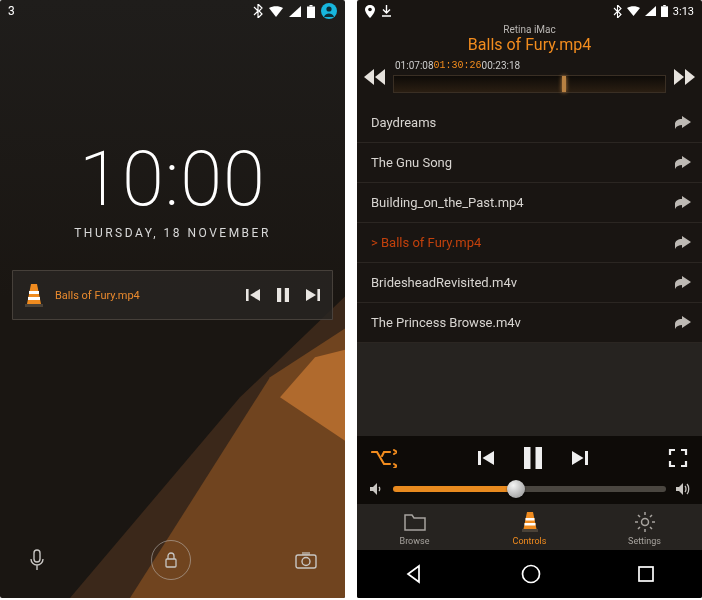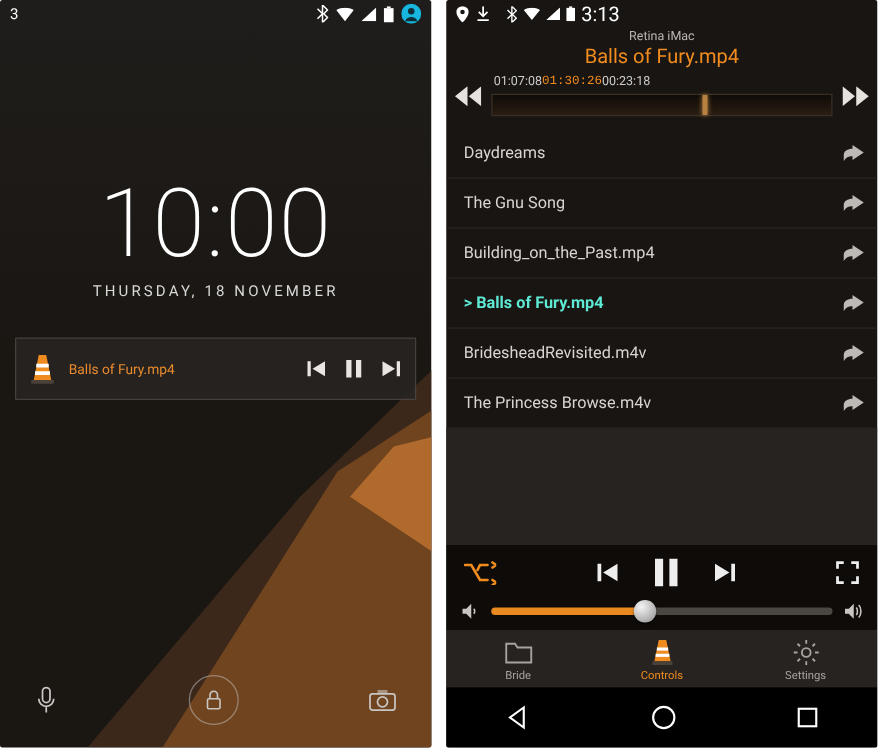--- a/index.html
+++ b/index.html
@@ -90,22 +90,22 @@
   }
   .lock-circle {
     width:40px;height:40px;border-radius:50%;
     border:1.5px solid rgba(200,200,200,0.5);
     display:flex;align-items:center;justify-content:center;
   }
   
   .phone-right { background:#191512; display:flex; flex-direction:column; }
   .status-right {
     height: 22px;
-    display:flex; align-items:center; justify-content:flex-start;
-    padding: 0 8px; color:#fff; font-size:16px;gap:13px;
+    display:flex; align-items:center; justify-content:space-between;
+    padding: 0 8px; color:#fff; font-size:11px;gap:13px;
   }
   .status-right .l { display:flex; gap:6px; align-items:center;}
   .status-right .r { display:flex; gap:5px; align-items:center;}
   .header-sub { text-align:center; color:#b9b6b3; font-size:10px; margin-top:2px;}
   .header-title { text-align:center; color:#f28c1e; font-size:16px; font-weight:400; margin-top:0px;}
   .seek-row {
     display:flex; align-items:center; gap:6px;
     padding: 6px 4px 10px 4px;
   }
   .seek-btn { width:26px; display:flex; justify-content:center; color:#e9e6e2;}
@@ -125,21 +125,21 @@
   }
   .playlist { flex:0 0 auto; }
   .pl-item {
     display:flex; align-items:center; justify-content:space-between;
     height:40px;
     padding:0 10px 0 14px;
     border-bottom:1px solid #2b2622;
     color:#d8d5d1;
     font-size:13px;
   }
-  .pl-item.active { color:#5eead4;font-weight:bold; }
+  .pl-item.active { color:#c2410c; }
   .pl-item .share { color:#bdb9b4; }
   .gap-dark { flex:1; background:#262320; }
   .controls-bar {
     background:#0e0b08;
     padding:10px 10px 8px 10px;
   }
   .ctl-row1 { display:flex; align-items:center; justify-content:space-between; padding:0 4px;}
   .ctl-row1 .trio { display:flex; gap:26px; color:#eee; align-items:center;}
   .shuffle { color:#f28c1e; }
   .ctl-row2 { display:flex; align-items:center; gap:8px; margin-top:12px;}
@@ -447,21 +447,21 @@
     </div>
   </div>
 
   <div class="tabbar">
     <div class="tab">
       <span class="icon-slot">
         <svg width="24" height="20" viewBox="0 0 24 20">
             <path d="M2 3h7l2 3h11v12H2z" fill="none" stroke="#a7a39e" stroke-width="1.5"></path>
           </svg>
       </span>
-      <span>Bride</span>
+      <span>Browse</span>
     </div>
     <div class="tab active">
       <span class="icon-slot">
         <svg width="18" height="22" viewBox="0 0 18 22">
             <polygon points="6,1 12,1 15.5,18 2.5,18" fill="#ef8b1f"></polygon>
             <rect x="4.5" y="7" width="9" height="2.5" fill="#fff"></rect>
             <rect x="3.5" y="12" width="11" height="2.5" fill="#fff"></rect>
             <rect x="1" y="18" width="16" height="3" fill="#4a4238"></rect>
           </svg>
       </span>

